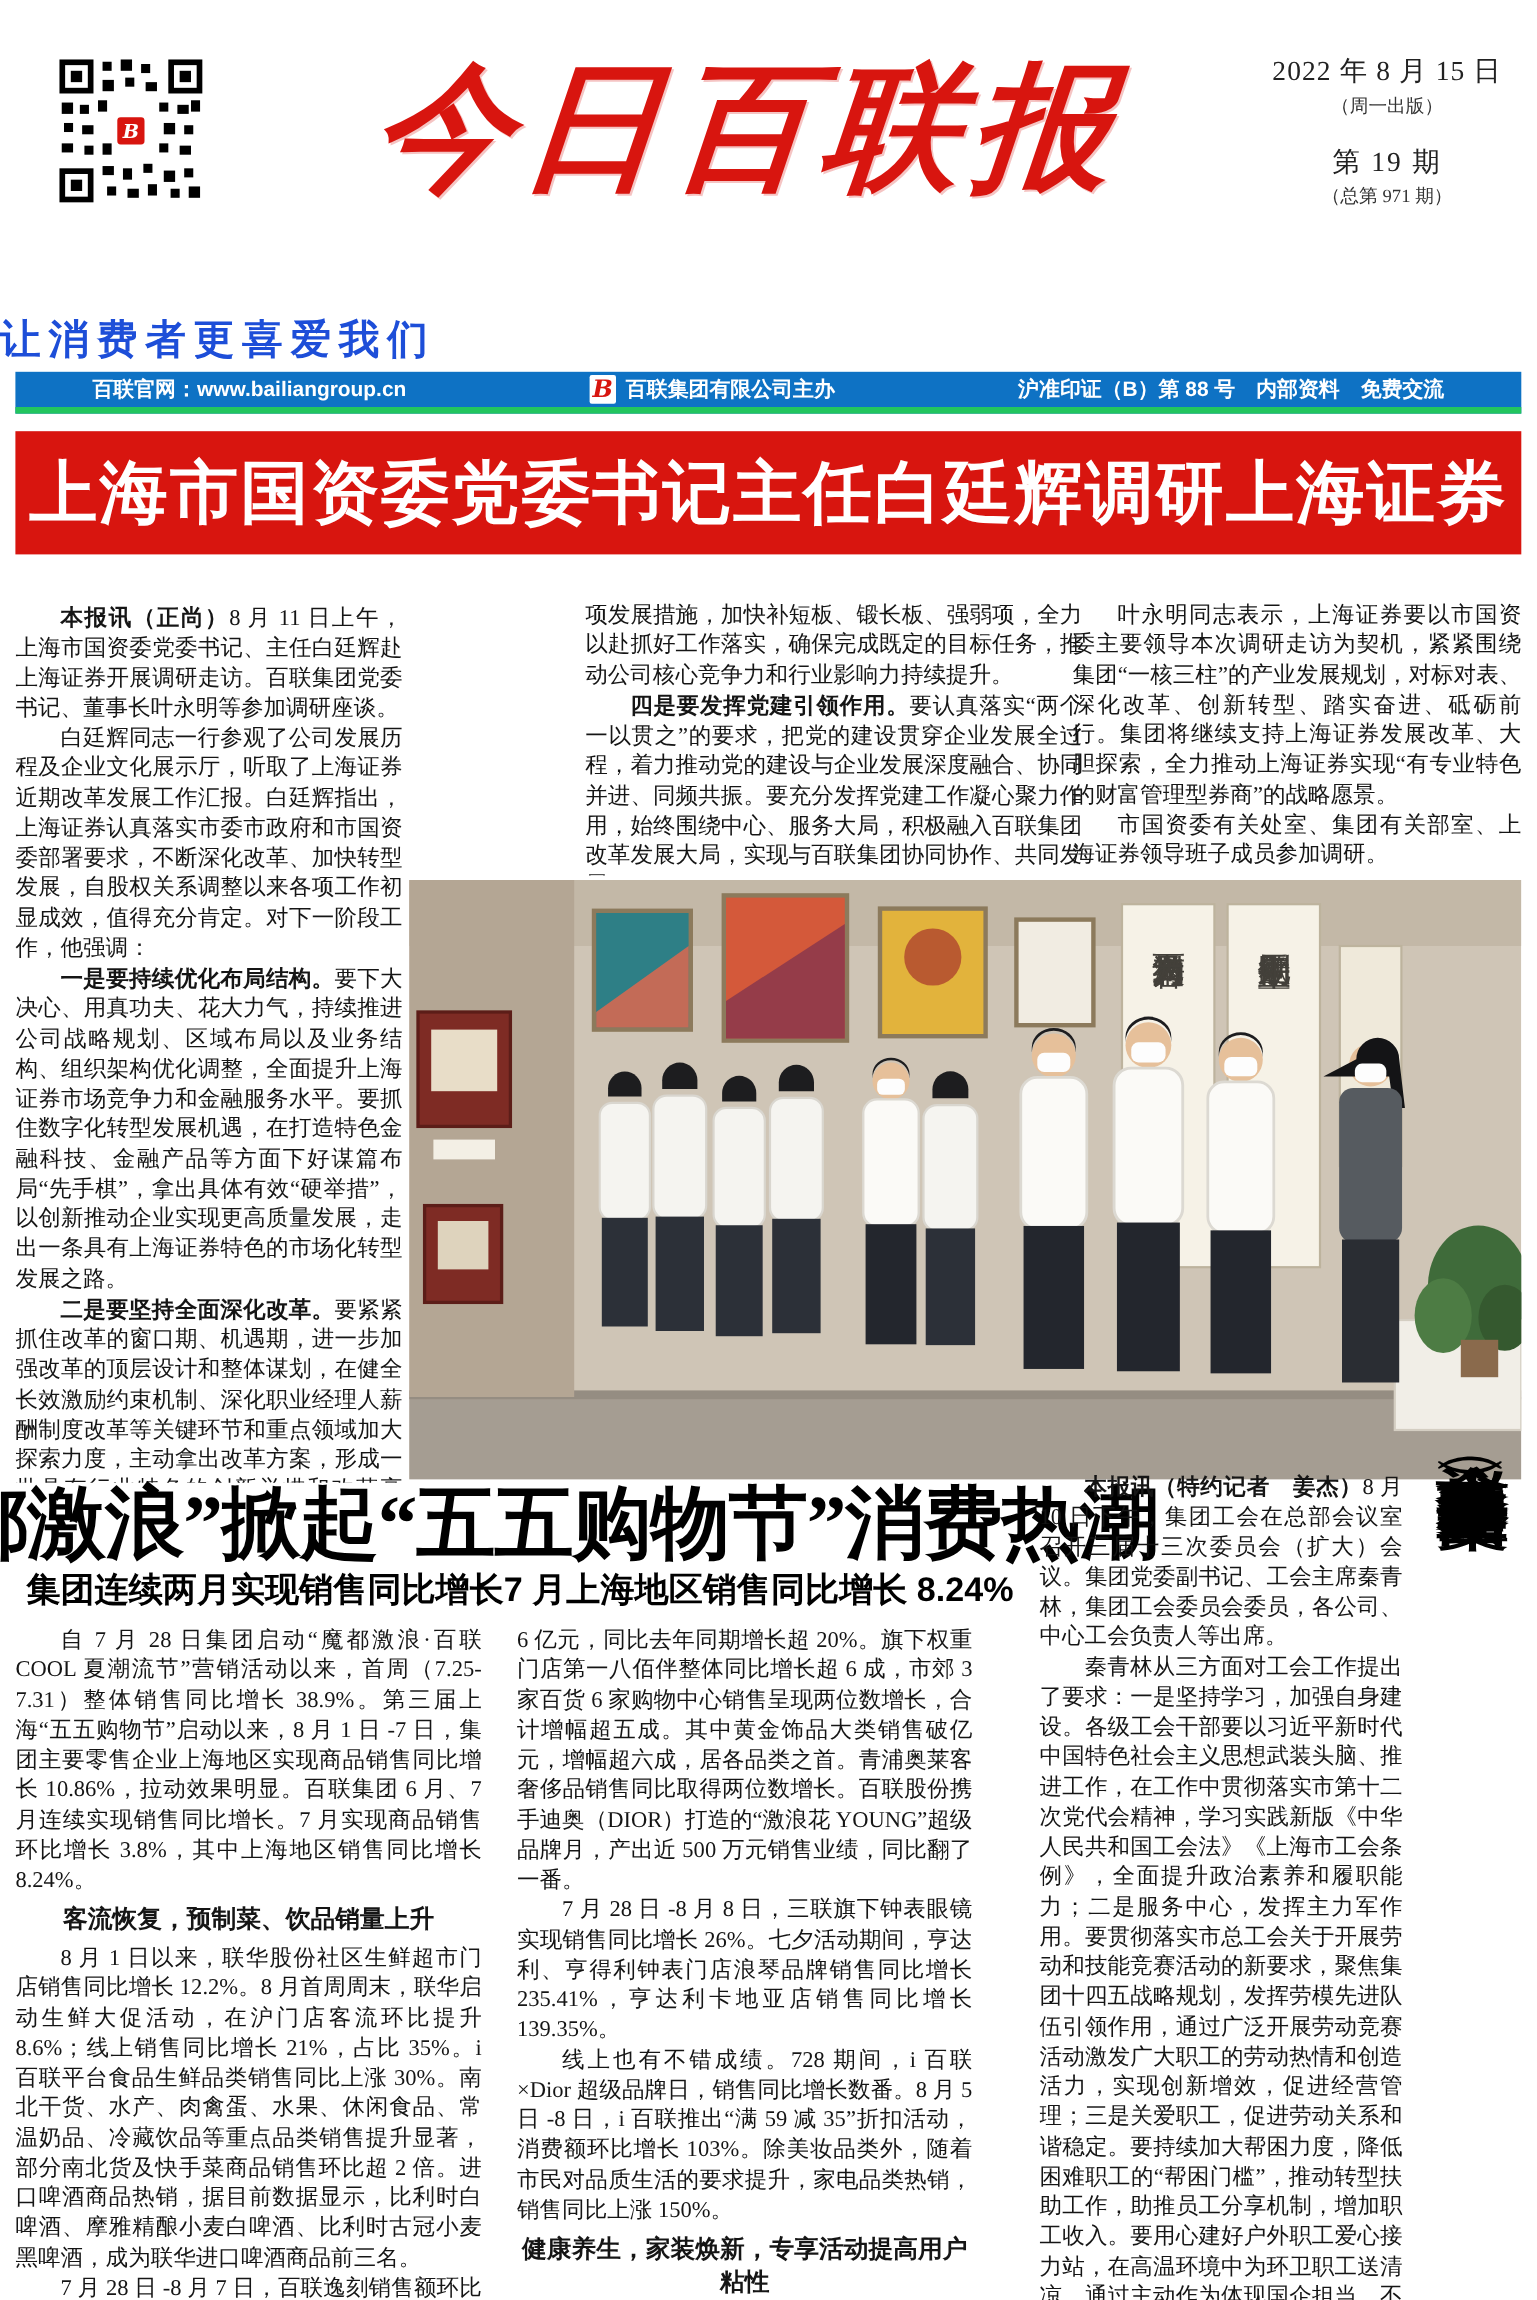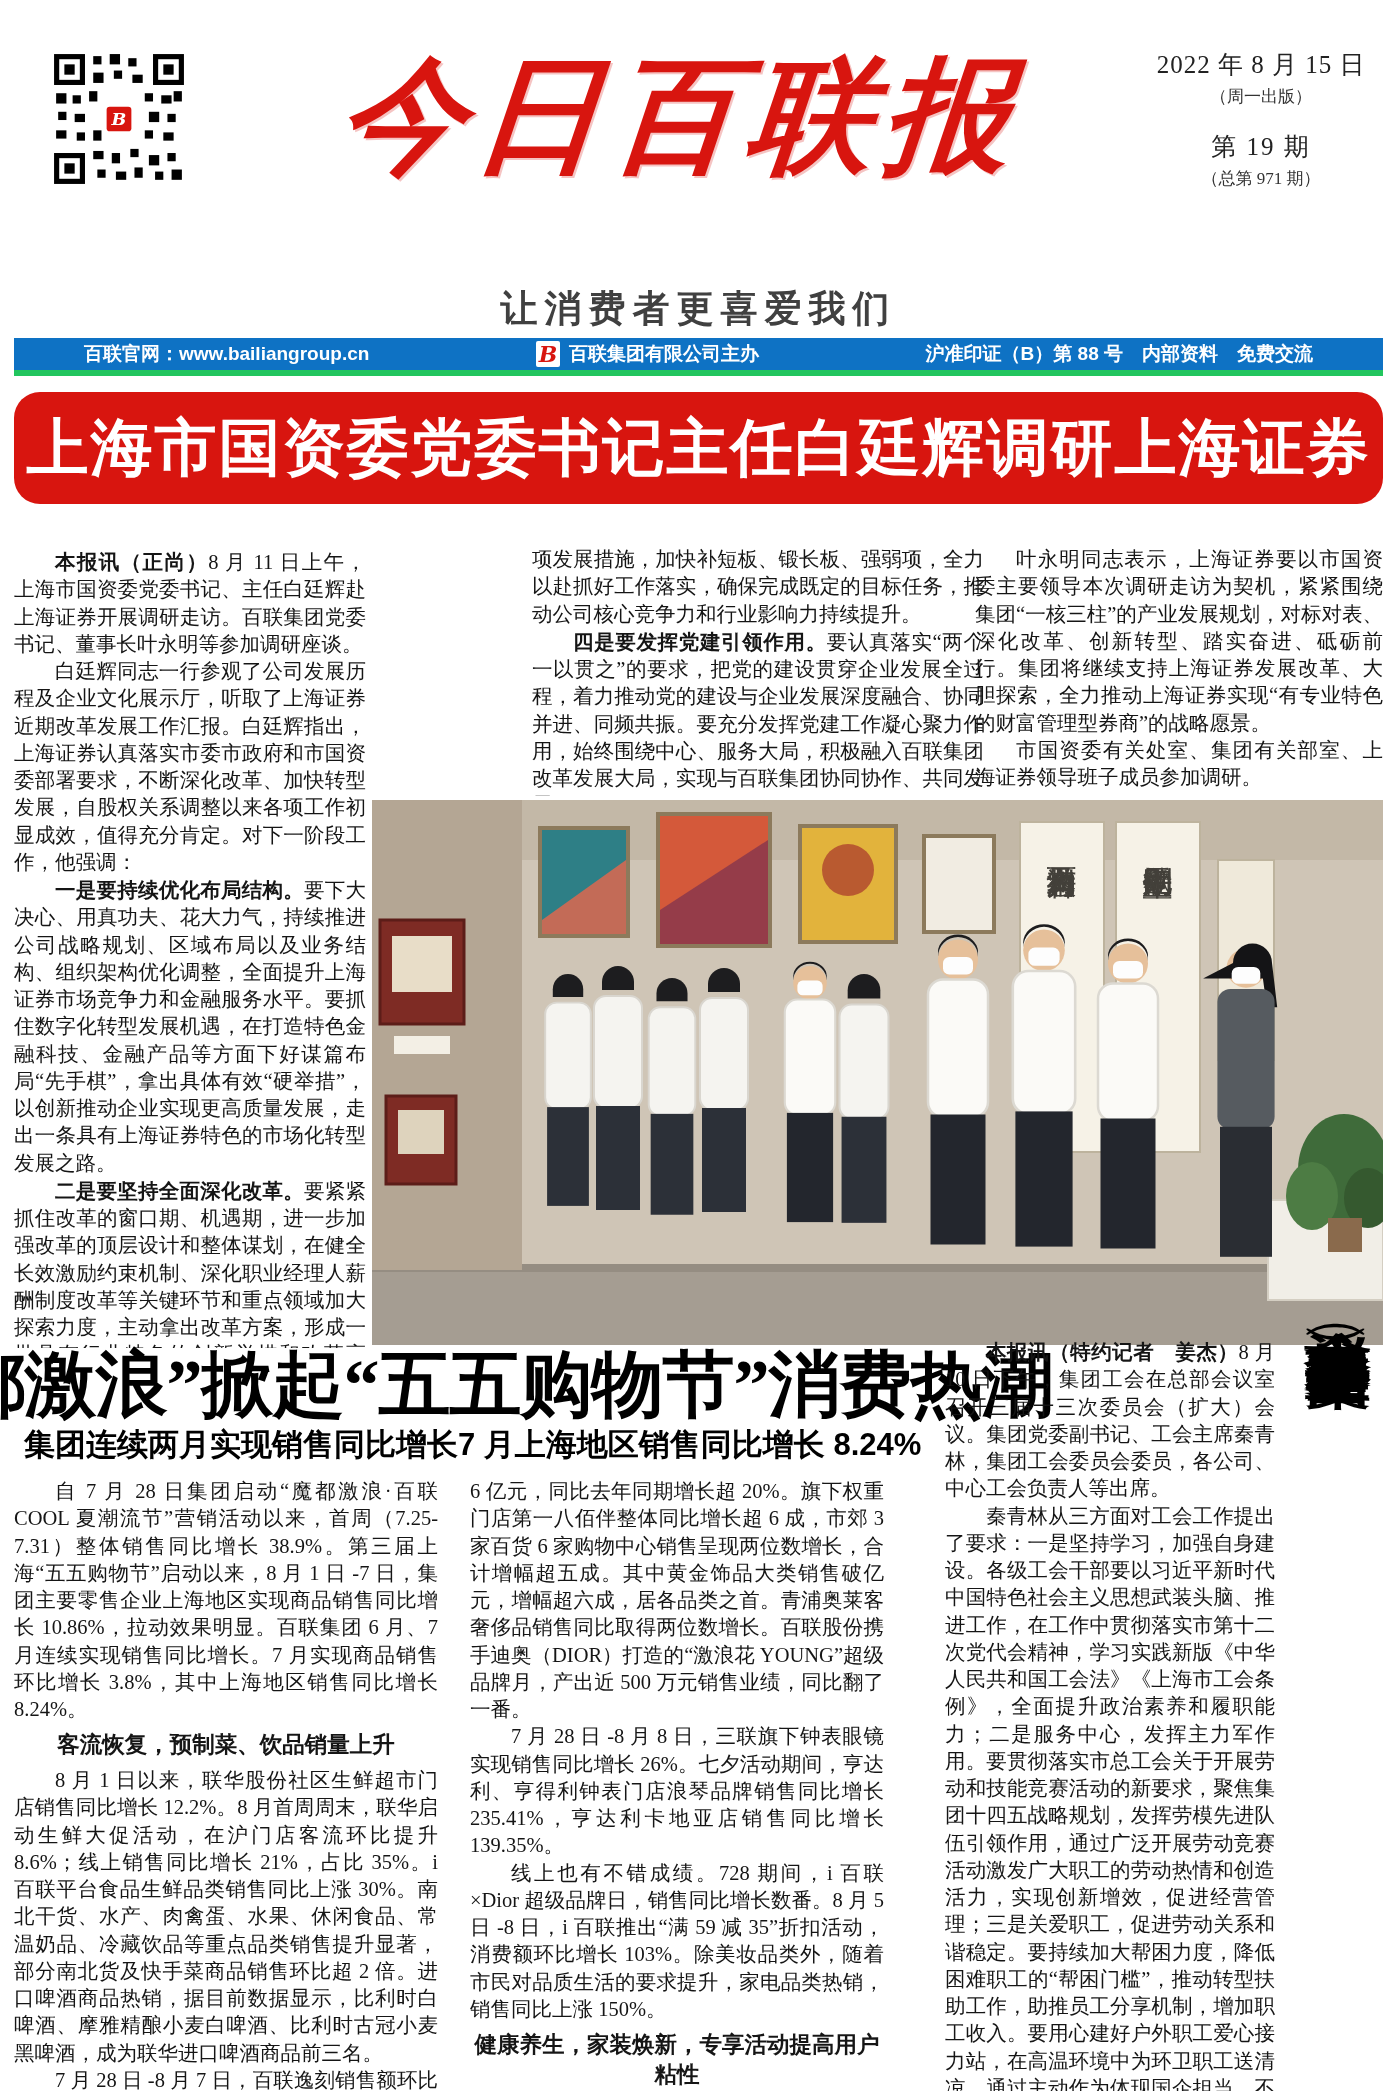--- a/index.html
+++ b/index.html
@@ -10,37 +10,37 @@
   .mast-title{position:absolute;left:230px;top:22px;width:900px;height:190px;
       display:flex;align-items:center;justify-content:center;
       font-family:"DejaVu Serif",serif;font-weight:900;font-style:italic;
       font-size:126px;color:#d8150f;letter-spacing:10px;
       transform:skewX(-5deg);text-shadow:2px 2px 0 rgba(216,21,15,.25);white-space:nowrap;}
   .mast-right{position:absolute;left:1128px;top:48px;width:266px;text-align:center;
       font-family:"Liberation Serif",serif;color:#222;}
   .mast-date{font-size:25px;letter-spacing:1px;}
   .mast-small{font-size:17px;color:#333;margin-top:4px;}
   .mast-issue{font-size:25px;margin-top:22px;letter-spacing:2px;}
-  .slogan{position:absolute;left:0;top:284px;width:100%;text-align:center;
+  .slogan{position:absolute;left:0;top:284px;width:100%;text-align:left;
       font-family:"Liberation Sans",sans-serif;font-weight:700;font-size:37px;
-      letter-spacing:7px;color:#404040;}
+      letter-spacing:7px;color:#1d4ed8;}
   
   .infobar{position:absolute;left:14px;top:338px;width:1369px;height:38px;background:#0e72c4;
       display:flex;align-items:center;justify-content:space-between;color:#fff;
       font-family:"Liberation Sans",sans-serif;font-weight:700;font-size:19px;
       padding:0 70px;box-sizing:border-box;border-bottom:6px solid #22c55e;}
   .org{display:flex;align-items:center;gap:9px;}
   .blogo{display:inline-flex;align-items:center;justify-content:center;width:24px;height:26px;
       background:#ffffff;color:#d8150f;font-family:"DejaVu Serif",serif;font-style:italic;
       font-weight:900;font-size:22px;border-radius:2px;}
   
   .banner{position:absolute;left:14px;top:392px;width:1369px;height:112px;background:#d8150f;
       display:flex;align-items:center;justify-content:center;
       font-family:Liberation Mono, monospace;font-weight:900;font-size:62px;color:#ffffff;
-      letter-spacing:2px;white-space:nowrap;border-radius:26px;}
+      letter-spacing:2px;white-space:nowrap;}
   
   .article{position:absolute;font-size:20.5px;line-height:1.33;text-align:justify;overflow:hidden;}
   .article p{margin:0;text-indent:2em;}
   .article p.no-indent{text-indent:0;}
   .article b{font-family:"Liberation Sans",sans-serif;font-weight:700;}
   .article .col-subhead{text-indent:0;text-align:center;font-family:"Liberation Sans",sans-serif;
       font-weight:700;font-size:22.5px;margin:7px 0;}
   #a1c1{left:14px;top:548px;width:352px;height:800px;}
   #a1c2{left:488px;top:546px;width:452px;height:250px;margin-left:44px;}
   #a1c3{left:975px;top:546px;width:408px;height:250px;}

